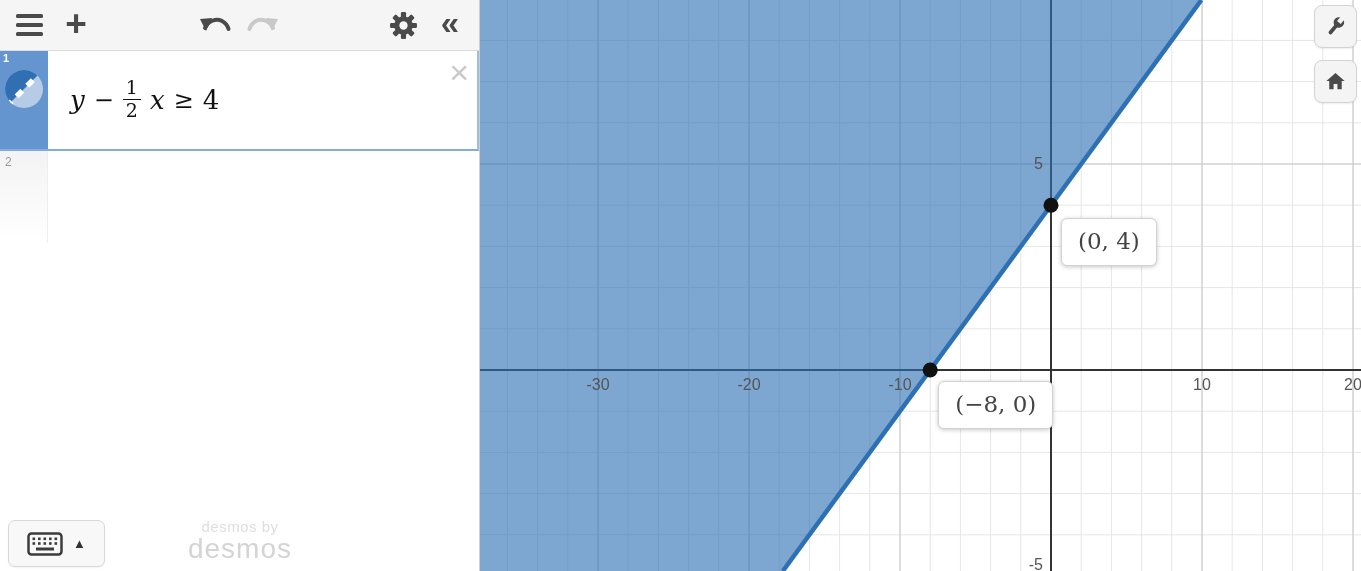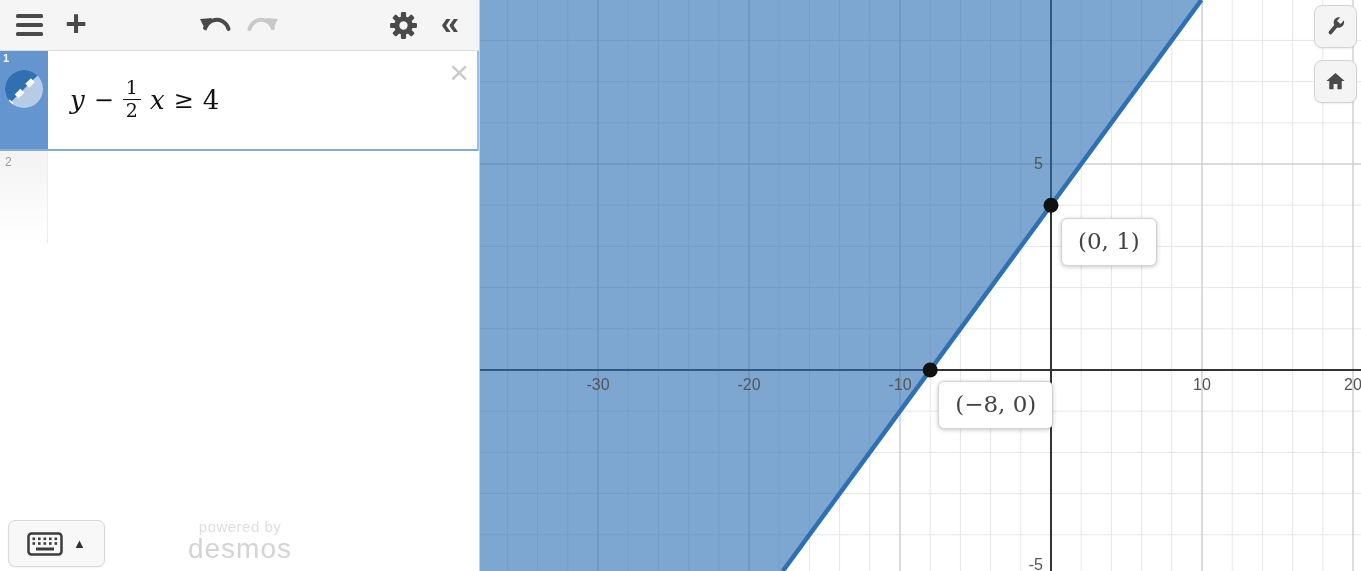--- a/index.html
+++ b/index.html
@@ -172,21 +172,21 @@
           <rect x="16.5" y="10.2" width="2.6" height="2.6"></rect>
             <rect x="22" y="10.2" width="2.6" height="2.6"></rect>
           <rect x="27.5" y="10.2" width="2.6" height="2.6"></rect>
           <rect x="9" y="15.5" width="18" height="3"></rect>
         </g>
       </svg>
       <span class="caret-up">▲</span>
     </button>
 
     <div class="watermark">
-      <div class="wm1">powered by</div>
+      <div class="wm1">desmos by</div>
       <div class="wm2">desmos</div>
     </div>
   </div>
 
   <div class="graph">
     <svg id="graph-svg" width="881" height="571">
         <g>
           <line x1="27.399999999999977" y1="0" x2="27.399999999999977" y2="571" stroke="#e6e6e6" stroke-width="1"></line>
           <line x1="57.60000000000002" y1="0" x2="57.60000000000002" y2="571" stroke="#e6e6e6" stroke-width="1"></line>
           <line x1="87.80000000000001" y1="0" x2="87.80000000000001" y2="571" stroke="#e6e6e6" stroke-width="1"></line>
@@ -243,21 +243,21 @@
         <text x="118" y="390" fill="#555555" text-anchor="middle" font-size="16" font-family="Liberation Sans, sans-serif">-30</text>
         <text x="269" y="390" fill="#555555" text-anchor="middle" font-size="16" font-family="Liberation Sans, sans-serif">-20</text>
         <text x="420" y="390" fill="#555555" text-anchor="middle" font-size="16" font-family="Liberation Sans, sans-serif">-10</text>
         <text x="722" y="390" fill="#555555" text-anchor="middle" font-size="16" font-family="Liberation Sans, sans-serif">10</text>
         <text x="873" y="390" fill="#555555" text-anchor="middle" font-size="16" font-family="Liberation Sans, sans-serif">20</text>
         <text x="563" y="169" fill="#555555" text-anchor="end" font-size="16" font-family="Liberation Sans, sans-serif">5</text>
         <text x="563" y="570" fill="#555555" text-anchor="end" font-size="16" font-family="Liberation Sans, sans-serif">-5</text>
       </svg>
     <div id="graph-overlay">
         <div class="pt-label" style="left: 458.2px; top: 381px; text-align: center;">(−8, 0)</div>
-        <div class="pt-label" style="left: 581px; top: 218.2px;">(0, 1)</div>
+        <div class="pt-label" style="left: 581px; top: 218.2px;">(0, 4)</div>
       </div>
 
     <button class="graph-btn btn-wrench">
       <svg width="23" height="23" viewBox="0 0 24 24">
         <g fill="#4a4a4a" transform="rotate(40 12 12)">
           <circle cx="12" cy="6.5" r="5.5"></circle>
           <rect x="9.5" y="0" width="5" height="6.5" fill="#f4f4f4"></rect>
           <rect x="10" y="9" width="4" height="13" rx="1.8"></rect>
         </g>
       </svg>

